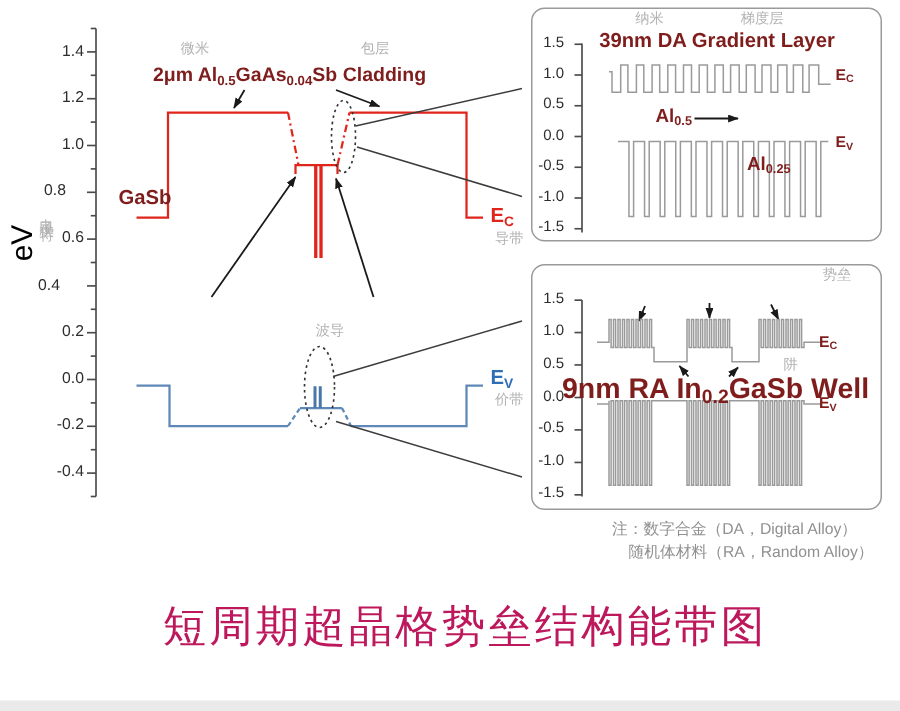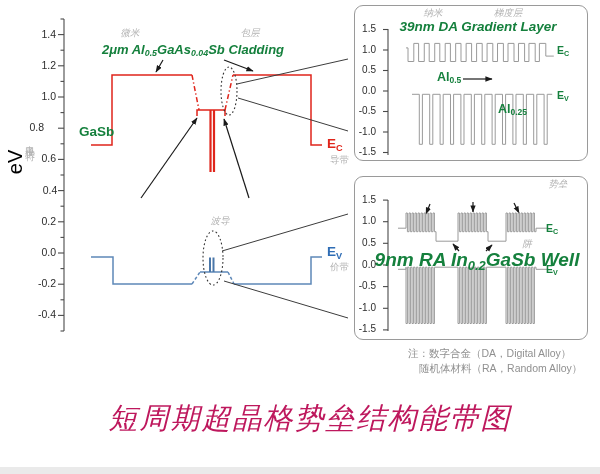--- a/index.html
+++ b/index.html
@@ -1,21 +1,21 @@
 <!DOCTYPE html>
 <html><head>
 <meta charset="utf-8">
 <style>
   html,body{margin:0;padding:0;background:#fff;font-family:"Liberation Sans",sans-serif;}
   #fig-wrap{position:relative;width:600px;height:474px;background:#fff;overflow:hidden;}
   #fig-wrap *{box-sizing:border-box;}
   .inset{position:absolute;border:1.5px solid #9a9a9a;border-radius:9px;background:#fff;z-index:1;}
   svg#fig{position:absolute;left:0;top:0;z-index:2;}
-  .lbl{position:absolute;white-space:nowrap;color:#15803d;z-index:3;line-height:1.1;}
-  .c{transform:translateX(-50%);font-style:italic;}
+  .lbl{position:absolute;white-space:nowrap;color:#7f1d1d;z-index:3;line-height:1.1;}
+  .c{transform:translateX(-50%);}
   .b{font-weight:bold;}
   .gray{color:#b2b2b2;}
   .gray2{color:#909090;}
   sub{font-size:68%;vertical-align:-0.28em;letter-spacing:0;}
   .tick{position:absolute;z-index:3;color:#2d2d2d;font-size:10.5px;width:36px;text-align:right;}
   .tick-s{position:absolute;z-index:3;color:#2d2d2d;font-size:10px;width:30px;text-align:right;}
   .ec-curve{stroke:#e0251b;fill:none;stroke-width:1.5;}
   .ec-thick{stroke:#e0251b;fill:none;stroke-width:2.2;}
   .ev-curve{stroke:#5e88b8;fill:none;stroke-width:1.5;}
   .ev-thick{stroke:#4a77a9;fill:none;stroke-width:2;}
@@ -210,21 +210,21 @@
 
   <div class="lbl gray2" style="left:419px;top:363px;font-size:10.5px;">随机体材料（RA，Random Alloy）</div>
   <div class="lbl gray2" style="left:408px;top:348px;font-size:10.5px;">注：数字合金（DA，Digital Alloy）</div>
   <div class="lbl c" id="caption" style="left:310px;top:403px;">短周期超晶格势垒结构能带图</div>
 
 <div class="tick" style="left: 20px; top: 27.6px;">1.4</div>
     <div class="tick" style="left: 20px; top: 58.8px;">1.2</div>
     <div class="tick" style="left: 20px; top: 90px;">1.0</div>
     <div class="tick" style="left: 8px; top: 121.2px;">0.8</div>
     <div class="tick" style="left: 20px; top: 152.4px;">0.6</div>
-    <div class="tick" style="left: 32px; top: 183.6px; text-align: center;">0.4</div>
+    <div class="tick" style="left: 4px; top: 183.6px;">0.4</div>
     <div class="tick" style="left: 20px; top: 214.8px;">0.2</div>
     <div class="tick" style="left: 20px; top: 246px;">0.0</div>
     <div class="tick" style="left: 20px; top: 277.2px;">-0.2</div>
     <div class="tick" style="left: 20px; top: 308.4px;">-0.4</div>
     <div class="tick-s" style="left: 346px; top: 23px;">1.5</div>
     <div class="tick-s" style="left: 346px; top: 43.5px;">1.0</div>
     <div class="tick-s" style="left: 346px; top: 64px;">0.5</div>
     <div class="tick-s" style="left: 346px; top: 84.5px;">0.0</div>
     <div class="tick-s" style="left: 346px; top: 105px;">-0.5</div>
     <div class="tick-s" style="left: 346px; top: 125.5px;">-1.0</div>

